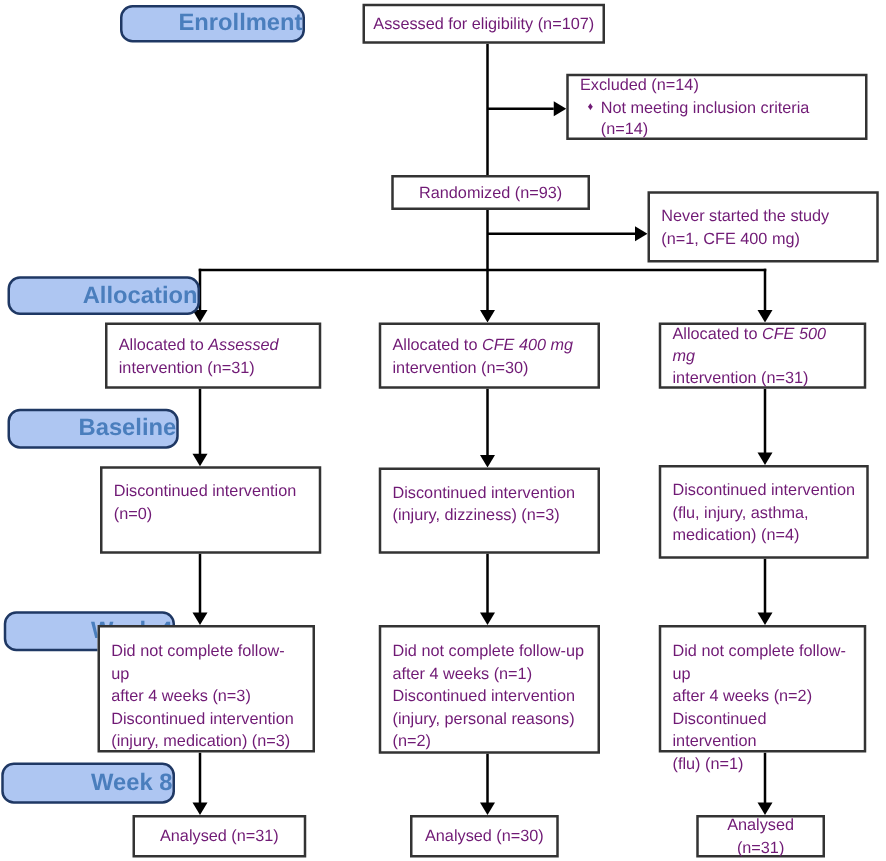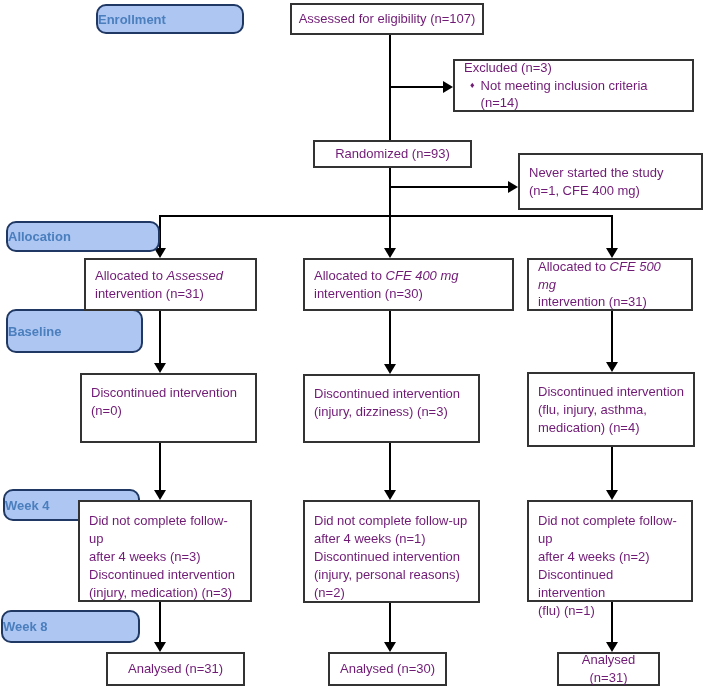--- a/index.html
+++ b/index.html
@@ -10,22 +10,22 @@
     font-family:"Liberation Sans", sans-serif;
     overflow:hidden;
   }
   
   .stage {
     position:absolute;
     background:var(--stage-fill,#aec6f2);
     border:2px solid var(--stage-border,#1f3864);
     border-radius:10px;
     color:var(--stage-text,#4a7ebd);
-    font-weight:bold; font-size:13px;
-    display:flex; align-items:center; justify-content:flex-start;
+    font-weight:bold; font-size:19px;
+    display:flex; align-items:center; justify-content:flex-end;
     box-sizing:border-box;
   }
   
   .box {
     position:absolute;
     background:var(--box-fill,#fff);
     border:2px solid var(--box-border,#333333);
     box-sizing:border-box;
     font-size:13px; line-height:1.38; color:#701a75;
     white-space:pre-line;
@@ -89,49 +89,49 @@
   <div class="arrow-down" style="left:154px;top:642px;"></div>
   <div class="arrow-down" style="left:384px;top:642px;"></div>
   <div class="arrow-down" style="left:606px;top:642px;"></div>
 
   <div class="stage" style="left:96px;top:4px;width:148px;height:30px;">
       <span>Enrollment</span>
     </div>
   <div class="stage" style="left:6px;top:221px;width:154px;height:31px;">
       <span>Allocation</span>
     </div>
-  <div class="stage" style="left:6px;top:309px;width:137px;height:44px;">
+  <div class="stage" style="left:6px;top:327px;width:137px;height:32px;">
       <span>Baseline</span>
     </div>
   <div class="stage" style="left:3px;top:453px;width:137px;height:32px;margin-top:36px;">
       <span>Week 4</span>
     </div>
   <div class="stage" style="left:1px;top:610px;width:139px;height:33px;">
       <span>Week 8</span>
     </div>
 
   <div class="box center" style="left:290px;top:3px;width:194px;height:32px;"><span>Assessed for eligibility (n=107)</span></div>
 
   <div class="box vcenter" style="left:453px;top:59px;width:241px;height:53px;">
-    <div>Excluded (n=3)</div>
+    <div>Excluded (n=14)</div>
     <div class="bullet-row">
       <span class="bullet-glyph">♦</span>
       <span>Not meeting inclusion criteria (n=14)</span>
     </div>
   </div>
 
   <div class="box center" style="left:313px;top:140px;width:159px;height:28px;"><span>Randomized (n=93)</span></div>
 
   <div class="box vcenter" style="left:518px;top:153px;width:185px;height:57px;"><span>Never started the study
 (n=1, CFE 400 mg)</span></div>
 
   <div class="box vcenter" style="left:84px;top:258px;width:173px;height:53px;">
     <div><span>Allocated to </span><em>Assessed</em><br><span>intervention (n=31)</span></div>
   </div>
-  <div class="box vcenter" style="left:303px;top:258px;width:211px;height:53px;">
+  <div class="box vcenter" style="left:303px;top:258px;width:177px;height:53px;">
     <div><span>Allocated to </span><em>CFE 400 mg</em><br><span>intervention (n=30)</span></div>
   </div>
   <div class="box vcenter" style="left:527px;top:258px;width:166px;height:53px;">
     <div><span>Allocated to </span><em>CFE 500 mg</em><br><span>intervention (n=31)</span></div>
   </div>
 
   <div class="box" style="left:80px;top:373px;width:177px;height:70px;padding-top:9px;"><span>Discontinued intervention
 (n=0)</span></div>
   <div class="box" style="left:303px;top:374px;width:177px;height:69px;padding-top:9px;"><span>Discontinued intervention
 (injury, dizziness) (n=3)</span></div>

